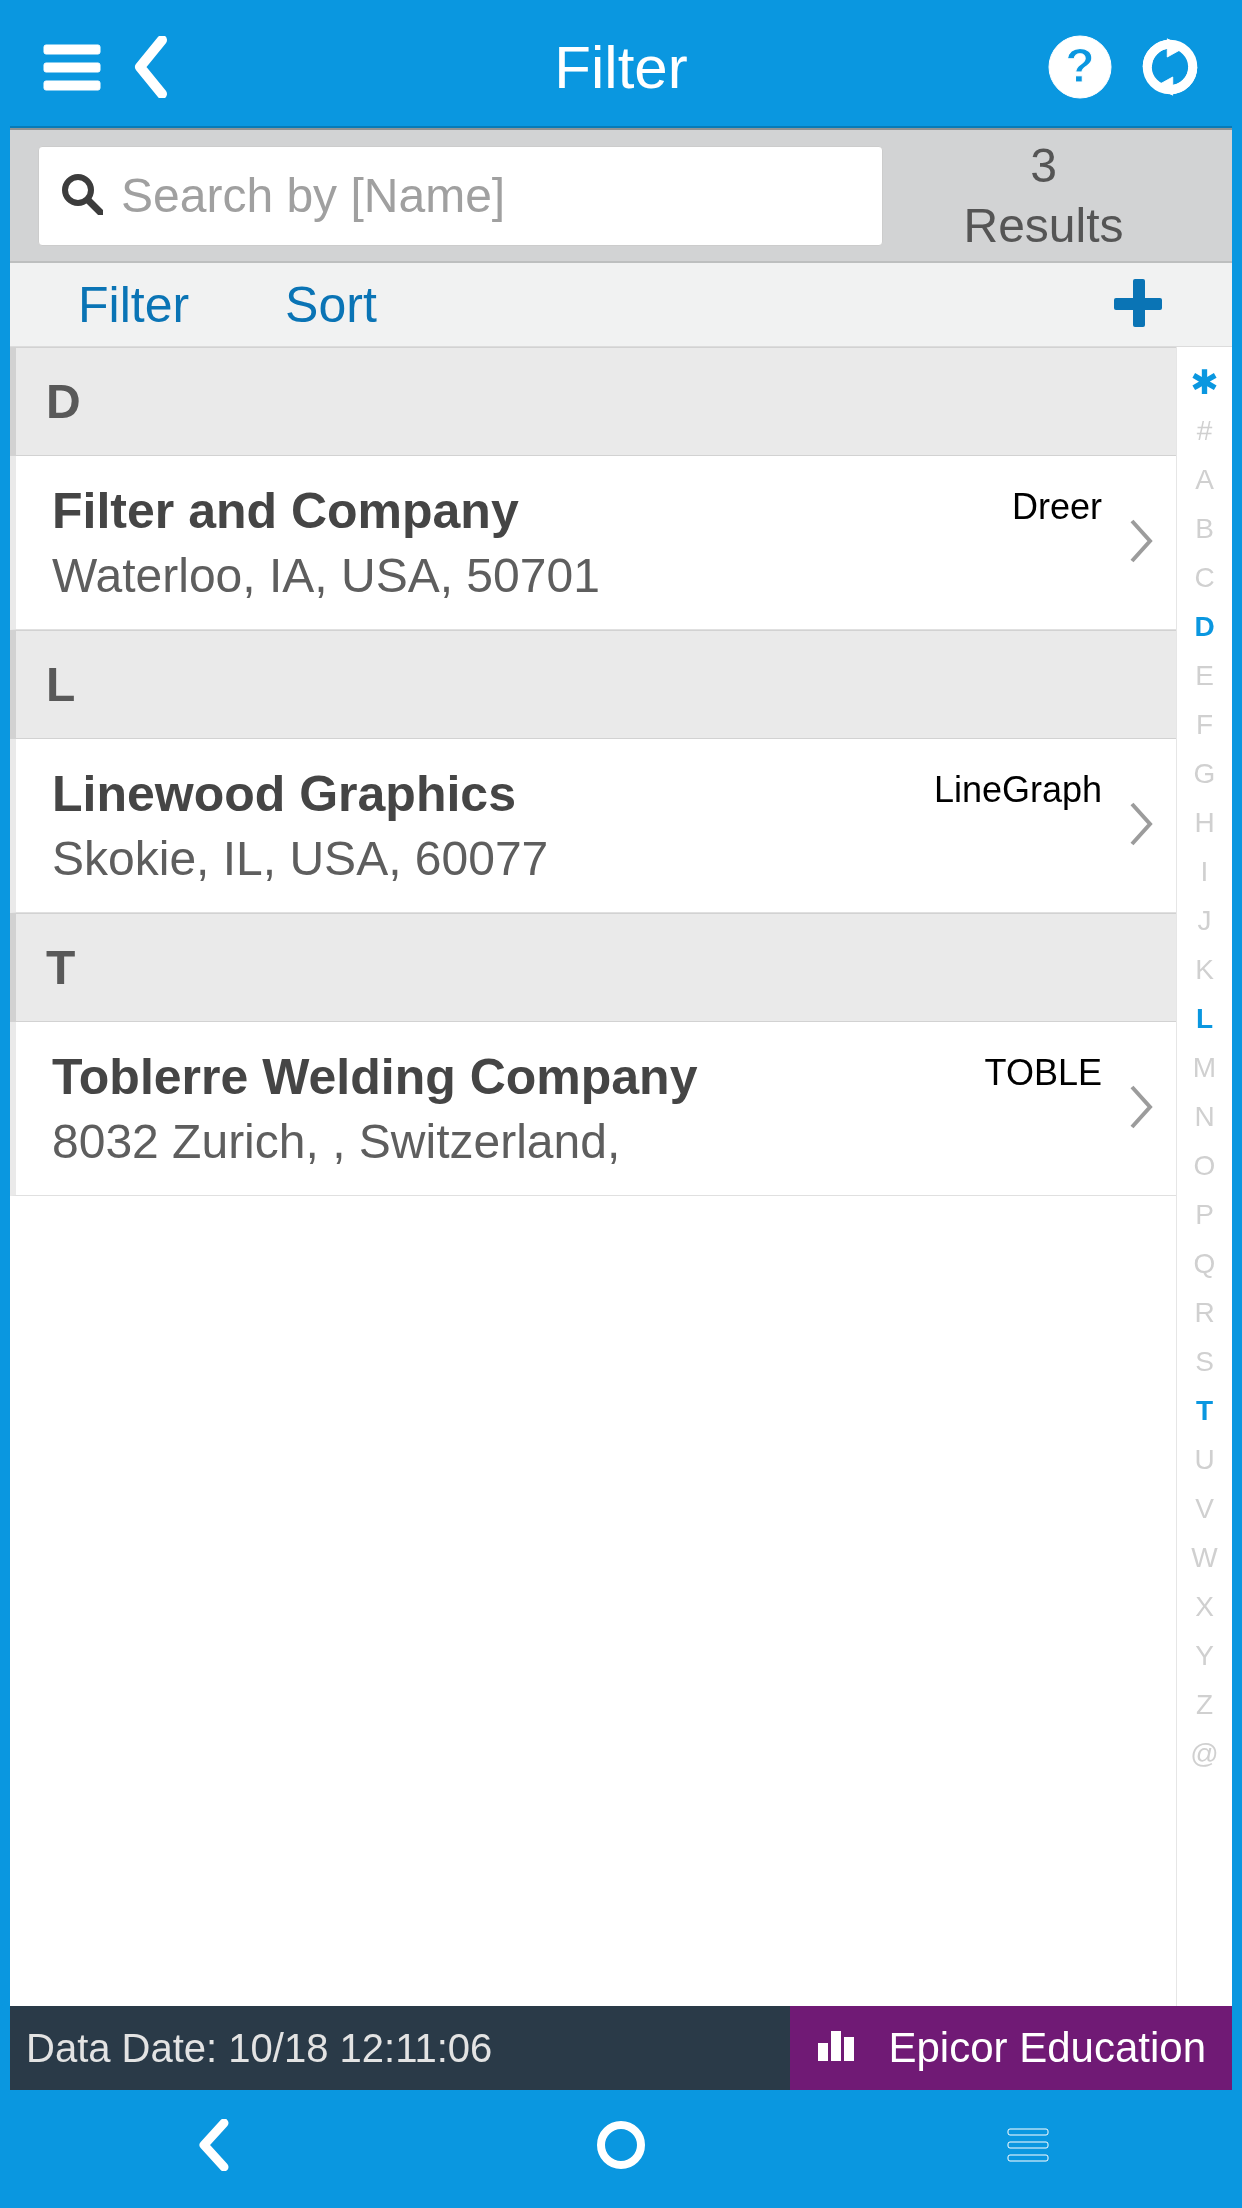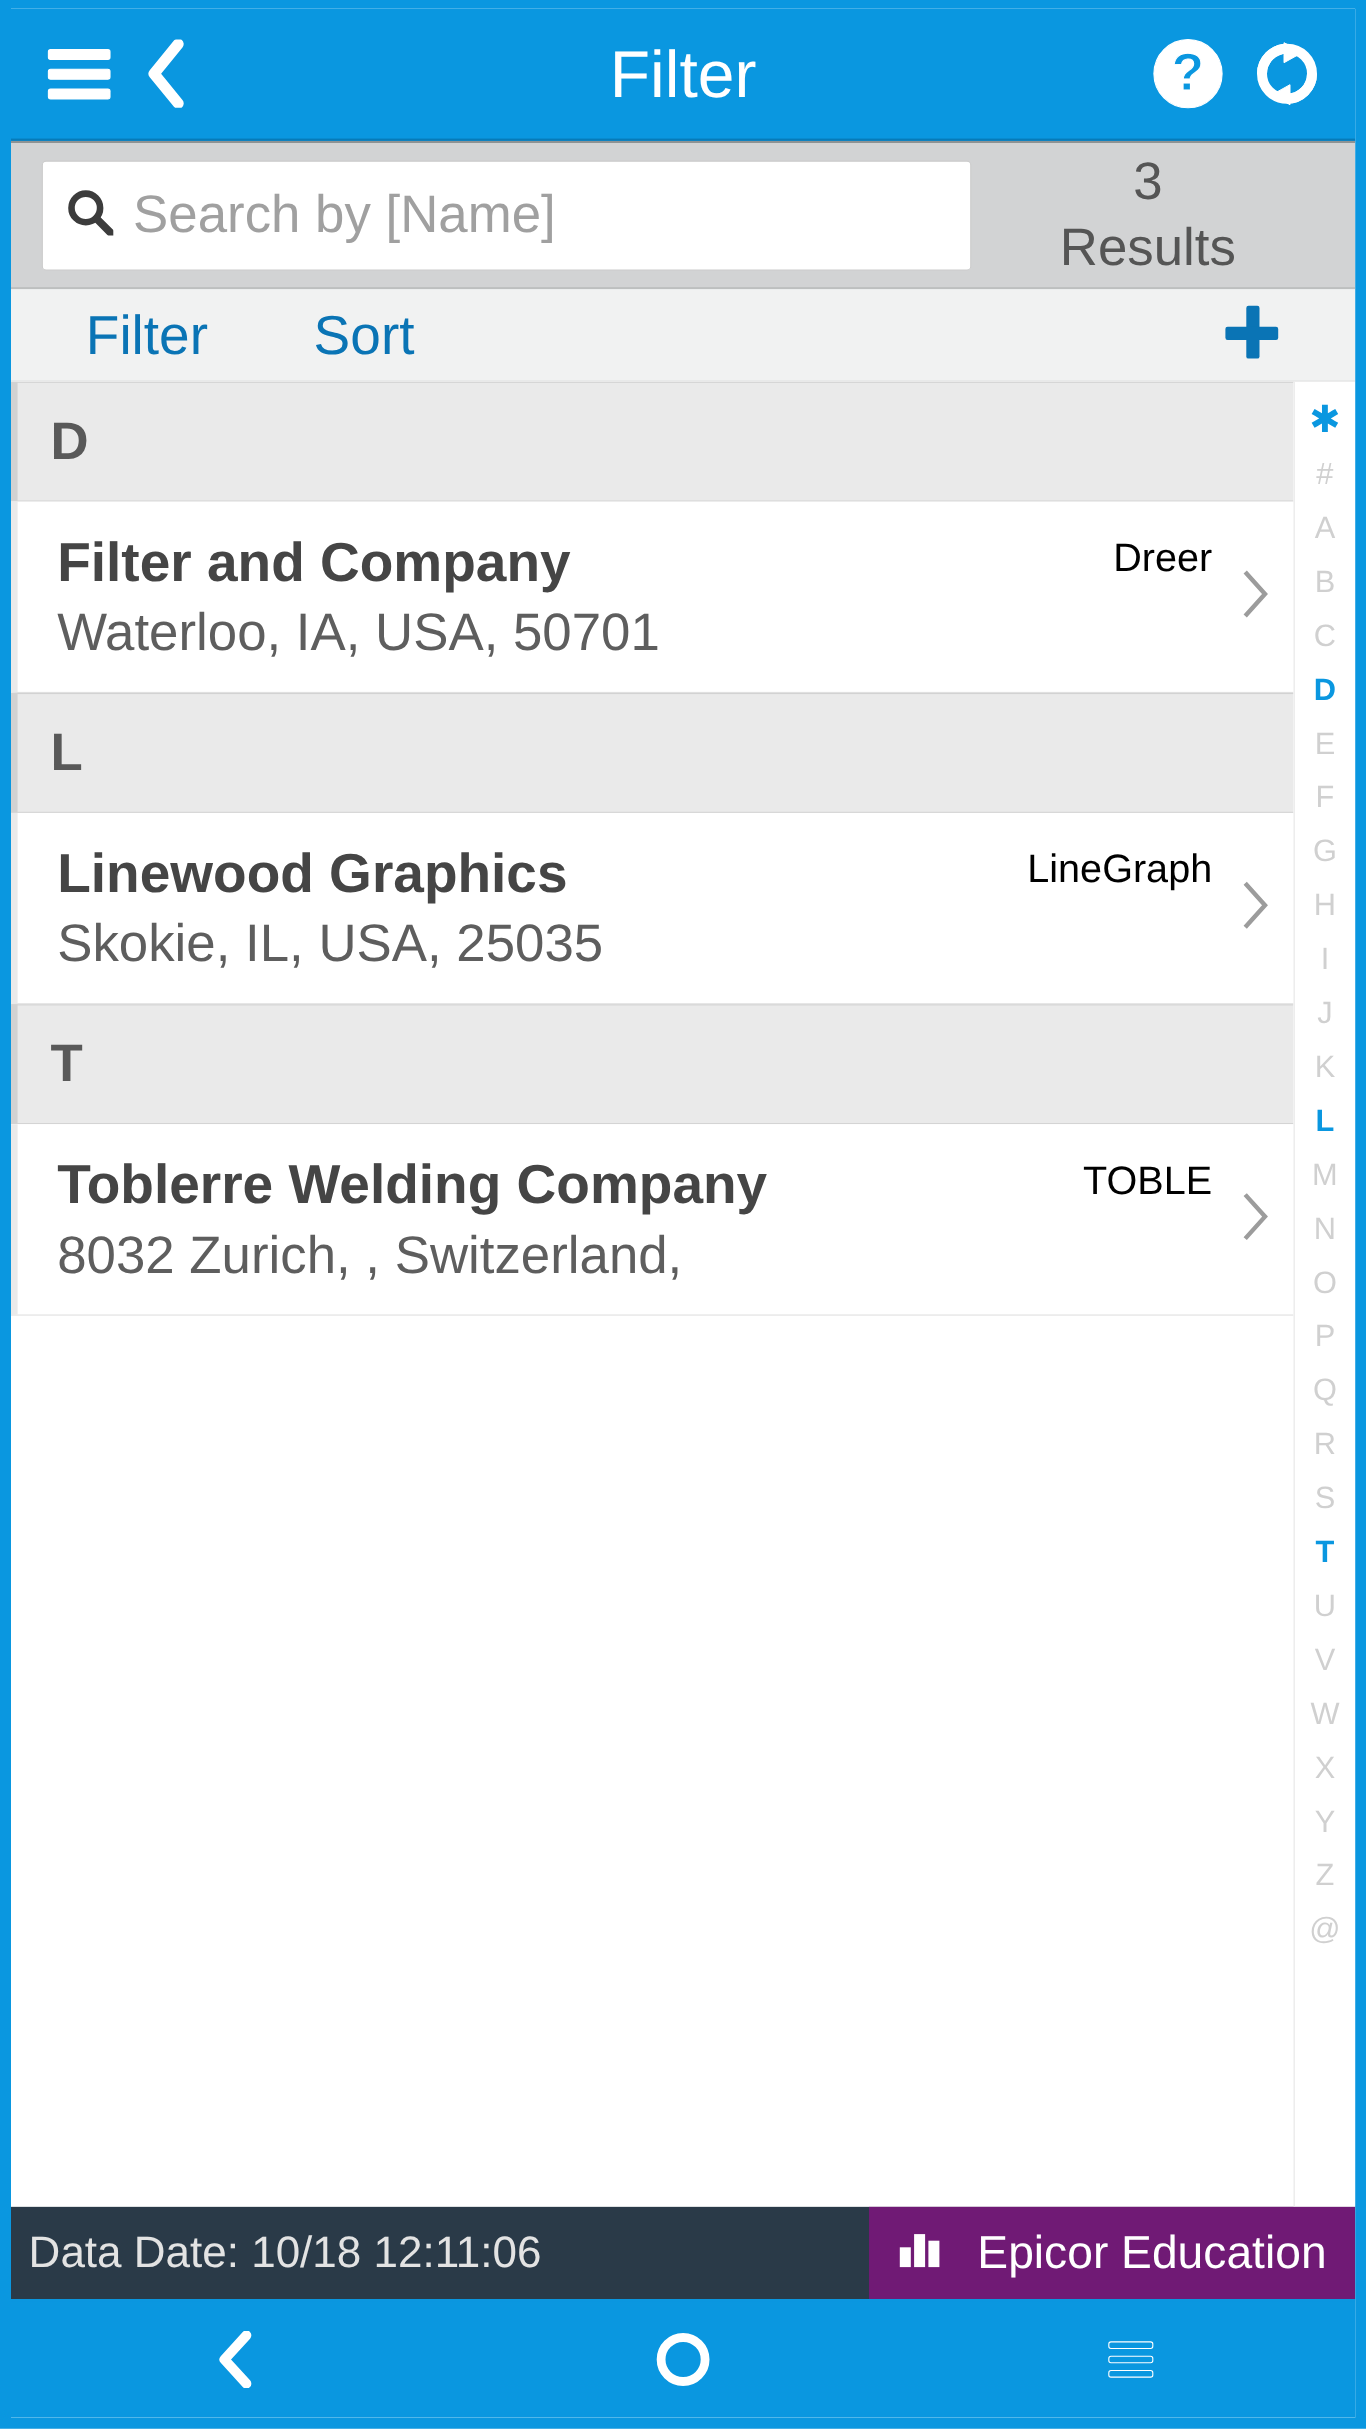--- a/index.html
+++ b/index.html
@@ -129,21 +129,21 @@
         </div>
         <div class="row-code">Dreer</div>
         <div class="row-chevron"><svg viewBox="0 0 30 48">
             <path d="M6 4 L24 24 L6 44"></path>
           </svg></div>
       </div>
       <div class="section-header">L</div>
       <div class="row">
         <div class="row-main">
           <div class="row-title">Linewood Graphics</div>
-          <div class="row-sub">Skokie, IL, USA, 25035</div>
+          <div class="row-sub">Skokie, IL, USA, 60077</div>
         </div>
         <div class="row-code">LineGraph</div>
         <div class="row-chevron"><svg viewBox="0 0 30 48">
             <path d="M6 4 L24 24 L6 44"></path>
           </svg></div>
       </div>
       <div class="section-header">T</div>
       <div class="row">
         <div class="row-main">
           <div class="row-title">Toblerre Welding Company</div>

